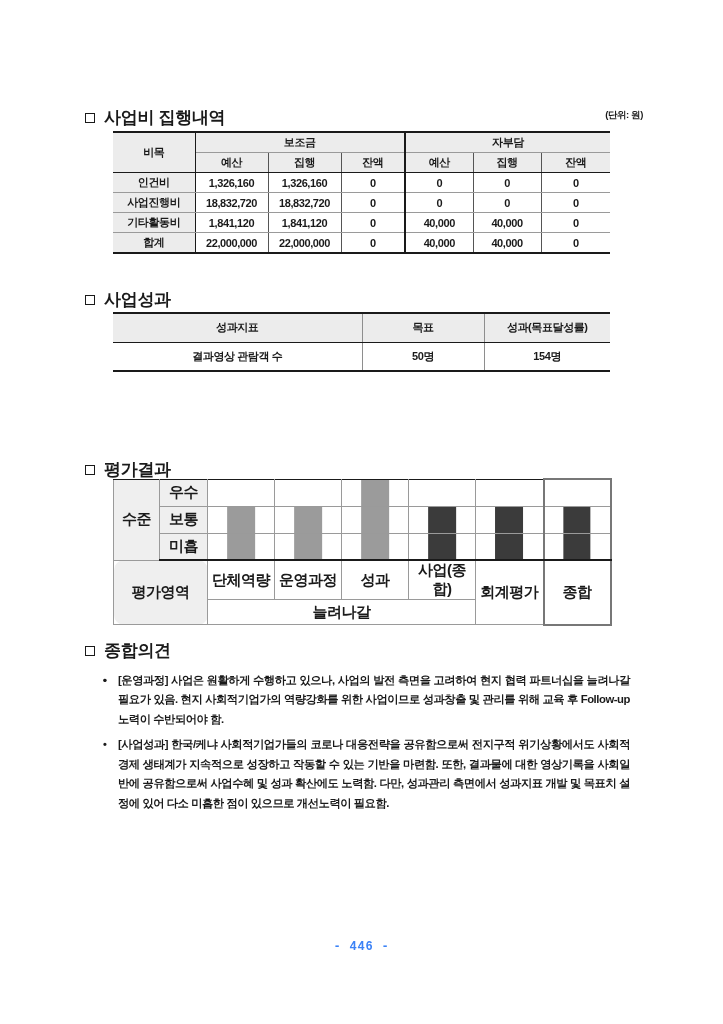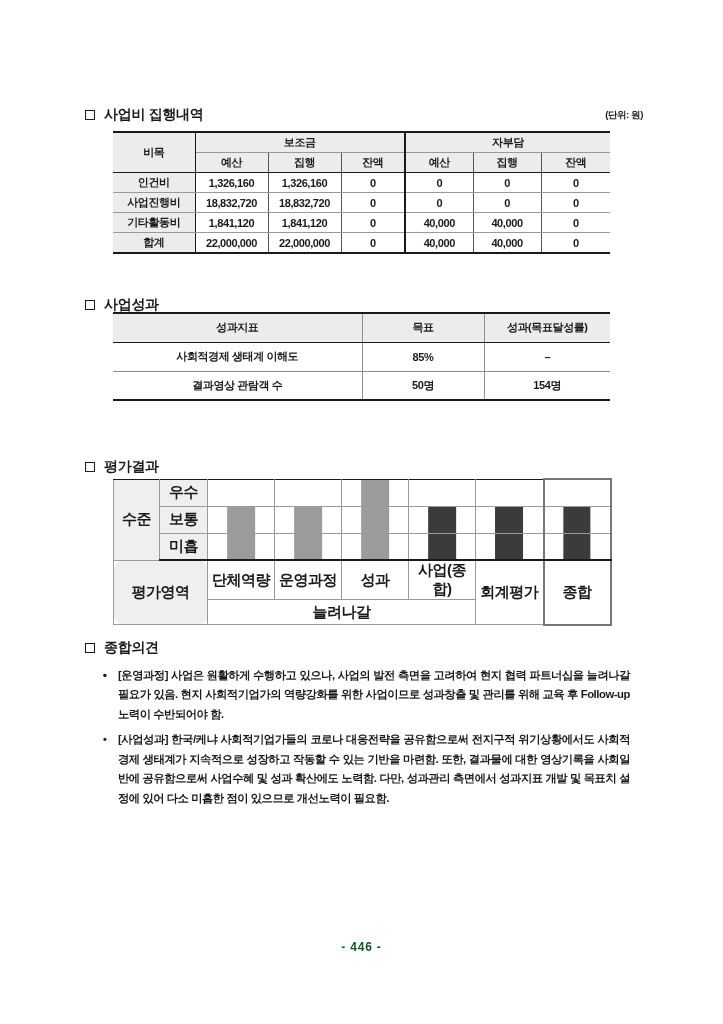--- a/index.html
+++ b/index.html
@@ -19,21 +19,21 @@
     left: 0; top: 0;
     width: 723px;
     height: 1024px;
   }
 
   
   .section-head {
     display: flex;
     align-items: center;
     gap: 9px;
-    font-size: 14px;
+    font-size: 17px;
     font-weight: bold;
     letter-spacing: -0.3px;
   }
   .checkbox-glyph {
     display: inline-block;
     width: 10px;
     height: 10px;
     border: 1.4px solid #1a1a1a;
     background: #fff;
     flex: none;
@@ -173,21 +173,22 @@
   
   #page-footer {
     position: absolute;
     left: 0;
     top: 940px;
     width: 723px;
     text-align: center;
     font-size: 12px;
     font-weight: bold;
     letter-spacing: 0.8px;
-    color: #14532d;
+    color: #3b82f6;
+    font-family: Liberation Mono, monospace;
   }
 </style>
 </head>
 <body>
 
 <div class="page">
 
   <div class="section-head" style="position:absolute;left:85px;top:106px;">
     <span class="checkbox-glyph"></span>
     <span class="head-title">사업비 집행내역</span>
@@ -242,36 +243,31 @@
         <td class="num">22,000,000</td>
         <td class="num">22,000,000</td>
         <td class="num grp-div">0</td>
         <td class="num">40,000</td>
         <td class="num">40,000</td>
         <td class="num last-col">0</td>
       </tr>
     </tbody>
   </table>
 
-  <div class="section-head" style="position:absolute;left:85px;top:296px;">
+  <div class="section-head" style="position:absolute;left:85px;top:288px;">
     <span class="checkbox-glyph"></span>
     <span class="head-title">사업성과</span>
   </div>
 
   <table class="tbl" id="tbl-perf">
     <tbody>
       <tr>
         <td class="hdr" style="width:249px;">성과지표</td>
         <td class="hdr" style="width:122px;">목표</td>
         <td class="hdr last-col">성과(목표달성률)</td>
-      </tr>
-      <tr>
-        <td>사회적경제 생태계 이해도</td>
-        <td>85%</td>
-        <td class="last-col">–</td>
       </tr>
       <tr>
         <td>결과영상 관람객 수</td>
         <td>50명</td>
         <td class="last-col">154명</td>
       </tr>
     </tbody>
   </table>
 
   <div class="section-head" style="position:absolute;left:85px;top:458px;">

